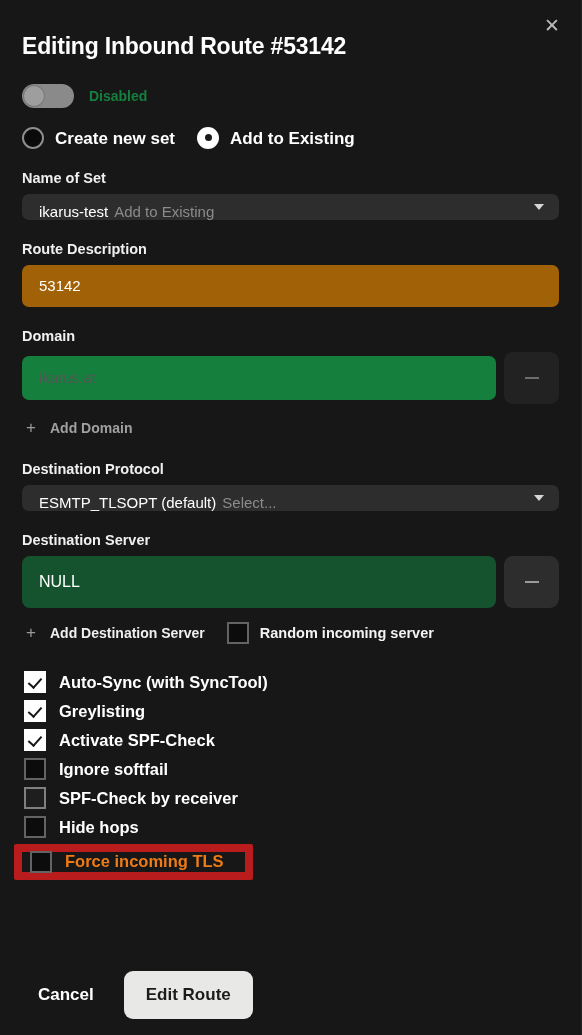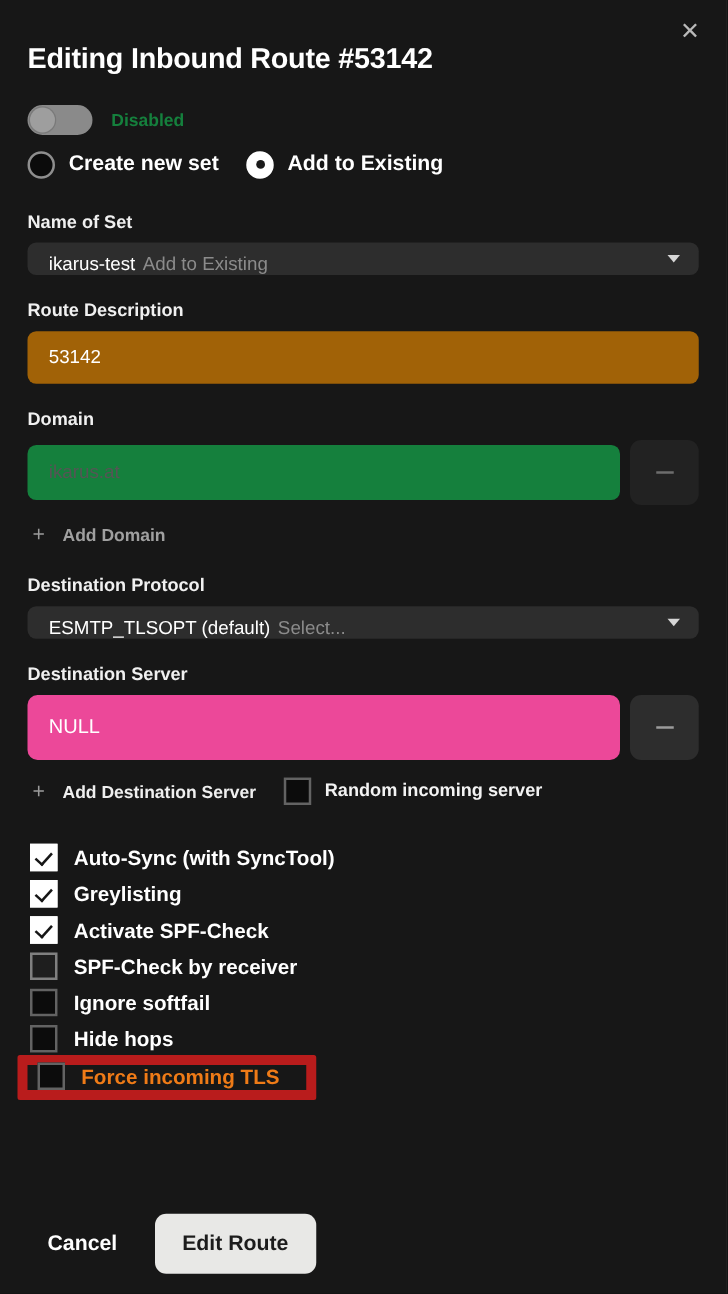--- a/index.html
+++ b/index.html
@@ -87,21 +87,21 @@
   .toggle-label {
     margin-left: 15px;
     font-size: 14px;
     font-weight: bold;
     color: #15803d;
   }
 
   
   .radio-row {
     display: flex;
-    align-items: flex-start;
+    align-items: flex-end;
     margin-top: 12px;
     height: 28px;
   }
   .radio {
     width: 22px;
     height: 22px;
     border-radius: 50%;
     flex: 0 0 auto;
     cursor: pointer;
     display: flex;
@@ -230,21 +230,21 @@
     padding: 0 17px;
     font-size: 15px;
     color: #ffffff;
     font-family: "Liberation Sans", sans-serif;
   }
   .domain-input::placeholder { color: #555555; }
 
   .server-input {
     width: 100%;
     height: 52px;
-    background: #ec4899;
+    background: #14532d;
     border: none;
     outline: none;
     border-radius: 8px;
     padding: 0 17px;
     font-size: 16px;
     color: #ffffff;
     font-family: "Liberation Sans", sans-serif;
   }
 
   
@@ -318,21 +318,21 @@
     white-space: nowrap;
   }
 
   .options-list {
     margin-top: 22px;
     display: flex;
     flex-direction: column;
   }
   .option-row {
     display: flex;
-    align-items: flex-end;
+    align-items: center;
     height: 29px;
     position: relative;
     padding-left: 2px;
   }
   .option-label {
     margin-left: 13px;
     font-size: 16.5px;
     font-weight: bold;
     color: #ffffff;
     white-space: nowrap;
@@ -464,27 +464,27 @@
       <span class="cb checked"></span>
       <span class="option-label">Greylisting</span>
     </div>
 
     <div class="option-row">
       <span class="cb checked"></span>
       <span class="option-label">Activate SPF-Check</span>
     </div>
 
     <div class="option-row">
+      <span class="cb unchecked"></span>
+      <span class="option-label">Ignore softfail</span>
+    </div>
+
+    <div class="option-row">
       <span class="cb unchecked light"></span>
       <span class="option-label">SPF-Check by receiver</span>
-    </div>
-
-    <div class="option-row">
-      <span class="cb unchecked"></span>
-      <span class="option-label">Ignore softfail</span>
     </div>
 
     <div class="option-row">
       <span class="cb unchecked"></span>
       <span class="option-label">Hide hops</span>
     </div>
 
     <div class="option-row highlighted">
       <span class="cb unchecked"></span>
       <span class="option-label">Force incoming TLS</span>

